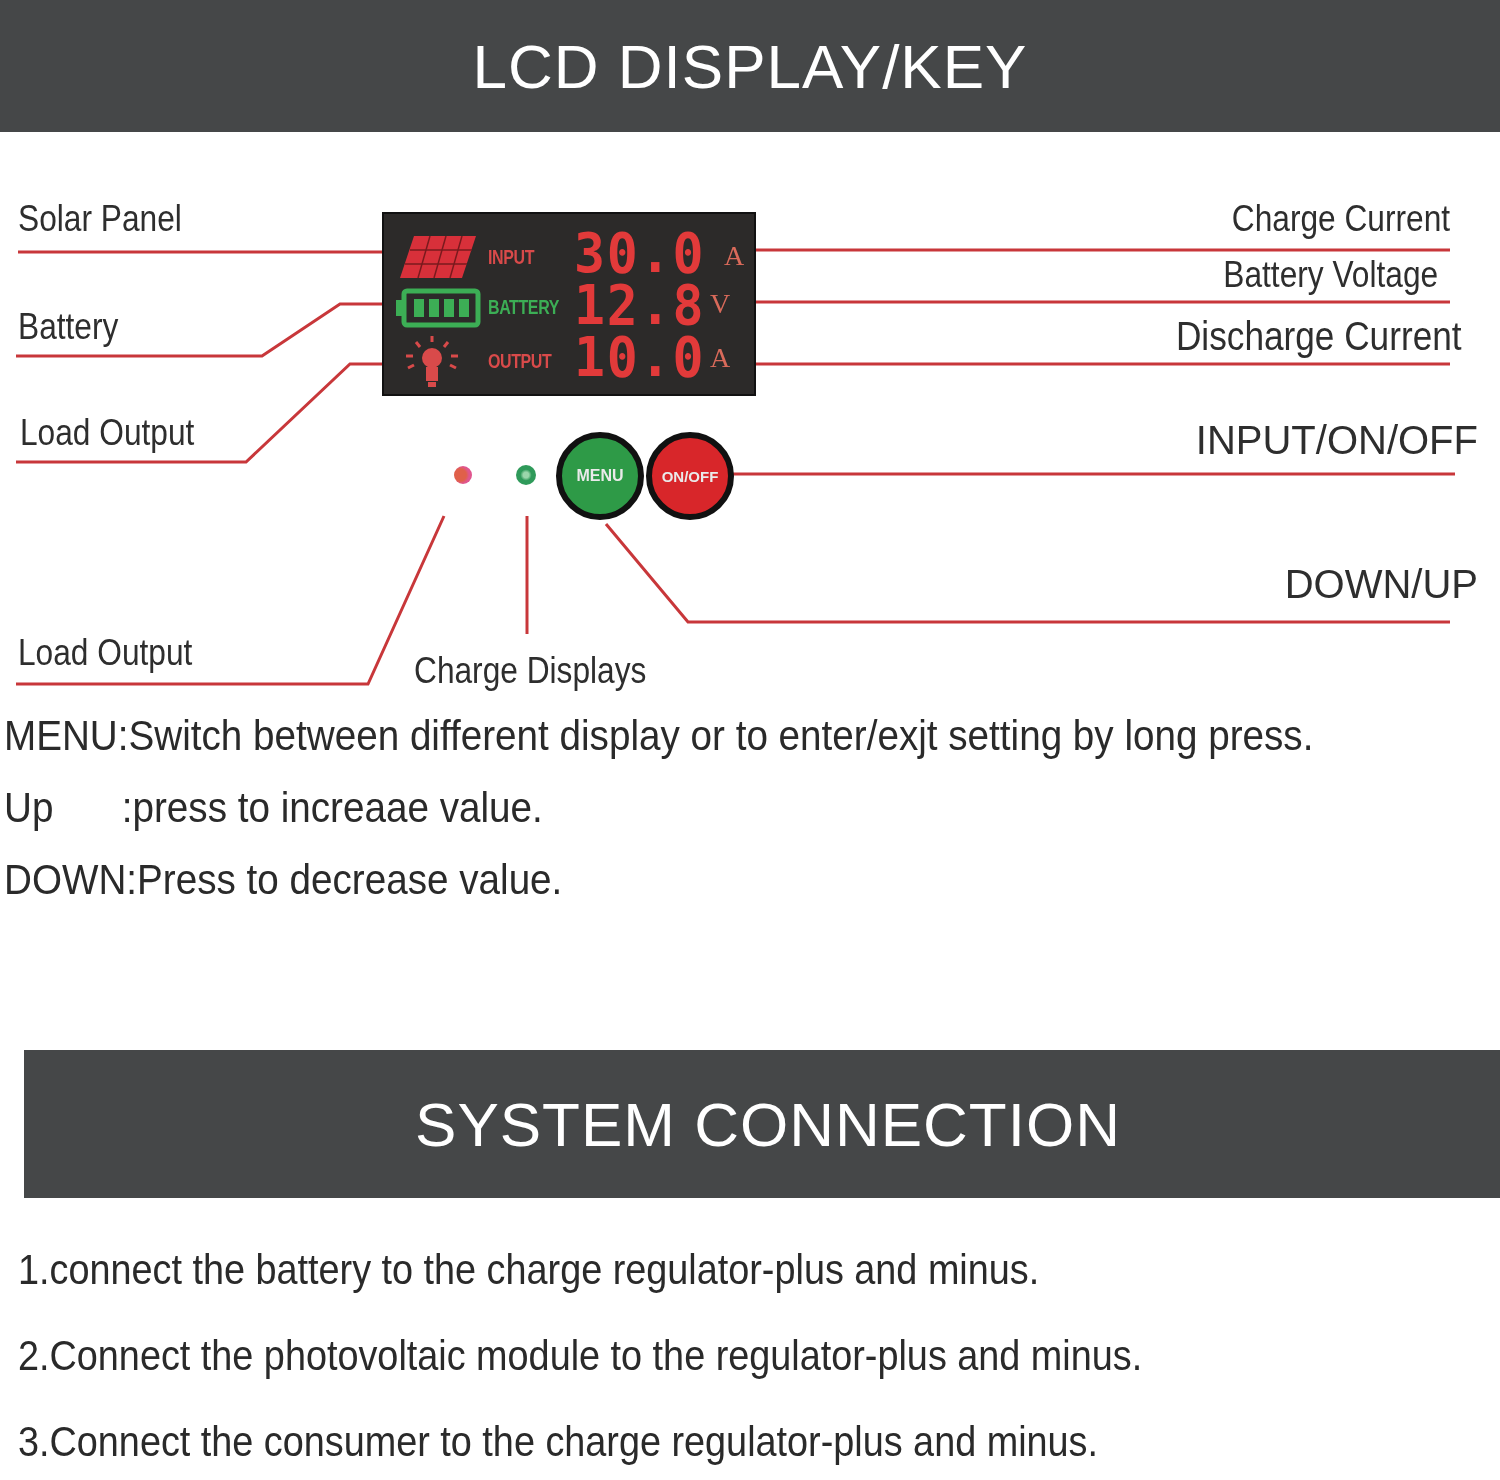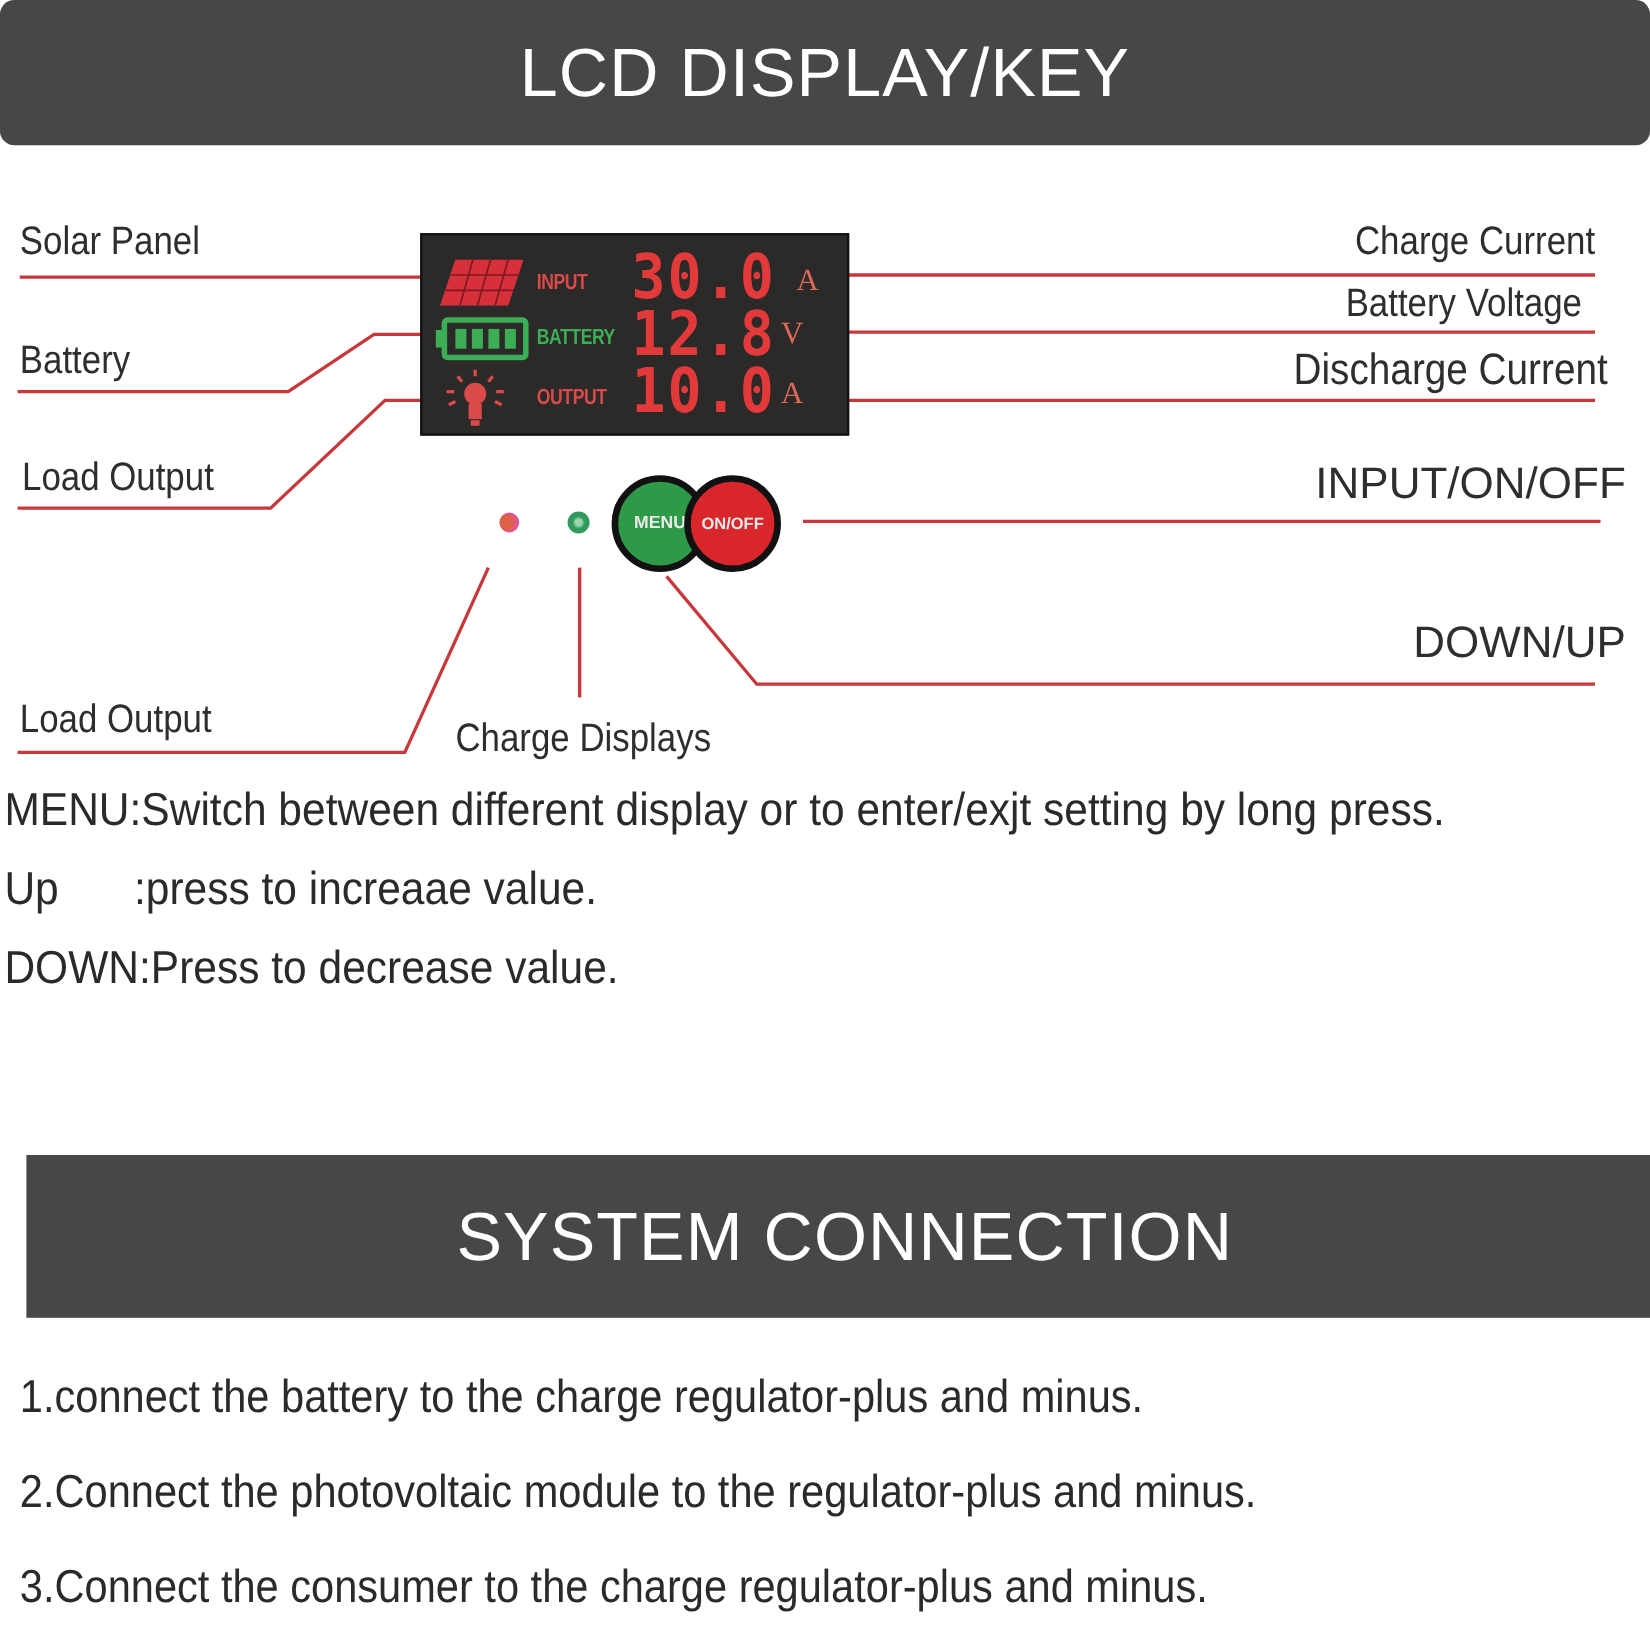--- a/index.html
+++ b/index.html
@@ -5,29 +5,29 @@
   html, body { margin: 0; padding: 0; }
   body {
     width: 1500px; height: 1480px; background: #ffffff; position: relative; overflow: hidden;
     font-family: "Liberation Sans", "DejaVu Sans", sans-serif; color: #2a2a2a;
   }
   .banner {
     position: absolute; background: #454748; color: #ffffff;
     display: flex; align-items: center; justify-content: center;
     font-family: "Liberation Sans", sans-serif; letter-spacing: 1px;
   }
-  #banner-top { left: 0; top: 0; width: 1500px; height: 132px; font-size: 62px; border-radius: 13px; }
+  #banner-top { left: 0; top: 0; width: 1500px; height: 132px; font-size: 62px; }
   #banner-bottom { left: 24px; top: 1050px; width: 1488px; height: 148px; font-size: 62px; }
   .label { position: absolute; font-size: 36px; color: #2e2e2e; white-space: nowrap; transform: scaleX(0.88); transform-origin: left center; }
   .label.right { transform-origin: right center; text-align: right; }
   .label.caps { font-size: 40px; transform: none; }
   svg.connectors { position: absolute; left: 0; top: 0; width: 1500px; height: 1480px; pointer-events: none; }
   .lcd {
     position: absolute; left: 382px; top: 212px; width: 370px; height: 180px;
-    background: #2c2a29; border: 2px solid #111; padding-left: 16px;
+    background: #2c2a29; border: 2px solid #111;
   }
   .lcd-row { position: absolute; left: 0; width: 370px; height: 56px; }
   .lcd-name { position: absolute; left: 104px; font-size: 20px; font-weight: bold; transform: scaleX(0.8); transform-origin: left center; letter-spacing: -0.5px; }
   .lcd-value { position: absolute; left: 190px; font-family: "DejaVu Sans Mono", monospace; font-size: 56px; color: #e23a3a; letter-spacing: 2px; font-weight: bold; transform: scaleX(0.92); transform-origin: left center; }
   .lcd-unit { position: absolute; left: 340px; font-family: "Liberation Serif", serif; font-size: 28px; color: #d96a5a; }
   .led { position: absolute; width: 18px; height: 18px; border-radius: 50%; }
   .key {
     position: absolute; width: 76px; height: 76px; border-radius: 50%;
     border: 6px solid #111; display: flex; align-items: center; justify-content: center;
     font-weight: bold; font-size: 16px; color: #eaeaea; cursor: pointer;
@@ -130,21 +130,21 @@
     <span class="lcd-unit" style="top:10px; left:326px;">A</span>
   </div>
 </div>
 
 <div class="led" id="led-load" style="left: 454px; top: 466px; background: radial-gradient(circle at 35% 50%, rgb(224, 96, 74) 0px, rgb(224, 96, 74) 40%, rgb(224, 86, 143) 60%);"></div>
 <div class="led" id="led-charge" style="left: 516px; top: 465px; width: 20px; height: 20px; background: radial-gradient(circle, rgb(154, 214, 171) 0px, rgb(154, 214, 171) 20%, rgb(47, 154, 90) 40%);"></div>
 
 <div class="key" id="key-menu" style="left: 556px; top: 432px; background: rgb(46, 154, 71);">
   <span>MENU</span>
 </div>
-<div class="key" id="key-onoff" style="left: 622px; top: 432px; font-size: 15px; background: rgb(216, 38, 42);">
+<div class="key" id="key-onoff" style="left: 646px; top: 432px; font-size: 15px; background: rgb(216, 38, 42);">
   <span>ON/OFF</span>
 </div>
 
 <div class="desc" style="top:712px;">
   <span class="k">MENU</span><span>:Switch between different display or to enter/exjt setting by long press.</span>
 </div>
 <div class="desc" style="top:784px;">
   <span class="k" style="width:128px;">Up</span><span>:press to increaae value.</span>
 </div>
 <div class="desc" style="top:856px;">

